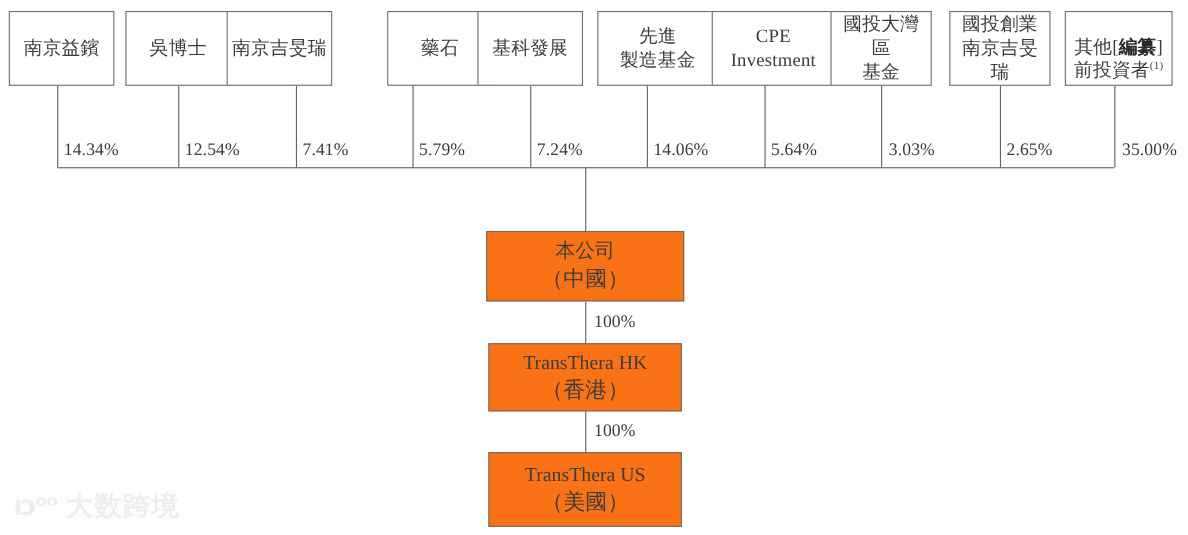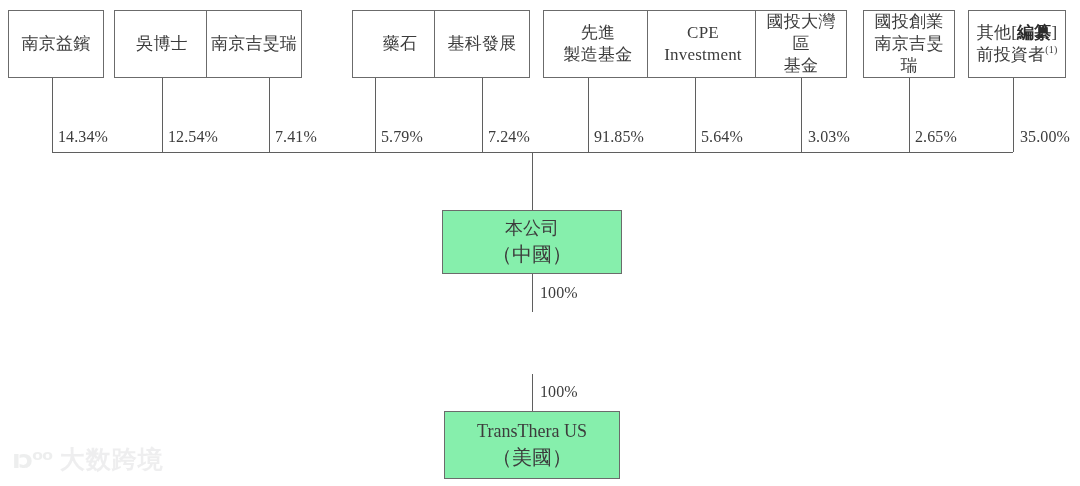--- a/index.html
+++ b/index.html
@@ -58,21 +58,21 @@
     color: #3c3c3c;
     white-space: nowrap;
     letter-spacing: 0.1px;
   }
 
   
   .ent-box {
     position: absolute;
     box-sizing: border-box;
     border: 1.3px solid #6b6b6b;
-    background: #86efac;
+    background: #f97316;
     display: flex;
     flex-direction: column;
     align-items: center;
     justify-content: center;
     text-align: center;
     font-size: 18px;
     line-height: 1.35;
     color: #3c3c3c;
   }
   .ent-box .ln2 { font-size: 20px; }
@@ -150,21 +150,21 @@
     </span>
   </div>
 
   <div class="sh-box" style="left:863px; top:10px; width:92px; height:68px;">
     <span class="lbl">
       <span>國投創業</span><br>
       <span>南京吉旻瑞</span>
     </span>
   </div>
 
-  <div class="sh-box" style="left:968px; top:10px; width:98px; height:68px;">
+  <div class="sh-box" style="left:968px; top:10px; width:98px; height:68px;align-items:flex-end;">
     <span class="lbl">
       <span>其他</span><span>[</span><span class="bold-tag">編纂</span><span>]</span><br>
       <span>前投資者</span><sup>(1)</sup>
     </span>
   </div>
 
   <div class="vline" style="left:52px;  top:78px; height:74px;"></div>
   <div class="vline" style="left:162px; top:78px; height:74px;"></div>
   <div class="vline" style="left:269px; top:78px; height:74px;"></div>
   <div class="vline" style="left:375px; top:78px; height:74px;"></div>
@@ -175,36 +175,40 @@
   <div class="vline" style="left:909px; top:78px; height:74px;"></div>
   <div class="vline" style="left:1013px; top:78px; height:74px;"></div>
 
   <div class="hline" style="left:52px; top:152px; width:961px;"></div>
 
   <div class="pct" style="left:58px;  top:128px;">14.34%</div>
   <div class="pct" style="left:168px; top:128px;">12.54%</div>
   <div class="pct" style="left:275px; top:128px;">7.41%</div>
   <div class="pct" style="left:381px; top:128px;text-align:center;">5.79%</div>
   <div class="pct" style="left:488px; top:128px;">7.24%</div>
-  <div class="pct" style="left:594px; top:128px;">91.85%</div>
+  <div class="pct" style="left:594px; top:128px;">14.06%</div>
   <div class="pct" style="left:701px; top:128px;">5.64%</div>
   <div class="pct" style="left:808px; top:128px;">3.03%</div>
   <div class="pct" style="left:915px; top:128px;">2.65%</div>
   <div class="pct" style="left:1020px; top:128px;">35.00%</div>
 
   <div class="vline" style="left:532px; top:152px; height:58px;"></div>
 
   <div class="ent-box" style="left:442px; top:210px; width:180px; height:64px;">
     <span>本公司</span>
     <span class="ln2">（中國）</span>
   </div>
 
   <div class="vline" style="left:532px; top:274px; height:38px;"></div>
   <div class="pct" style="left:540px; top:284px;">100%</div>
 
+  <div class="ent-box" style="left:444px; top:312px; width:176px; height:62px;">
+    <span>TransThera HK</span>
+    <span class="ln2">（香港）</span>
+  </div>
 
   <div class="vline" style="left:532px; top:374px; height:37px;"></div>
   <div class="pct" style="left:540px; top:383px;">100%</div>
 
   <div class="ent-box" style="left:444px; top:411px; width:176px; height:68px;">
     <span>TransThera US</span>
     <span class="ln2">（美國）</span>
   </div>
 
   <div id="watermark">

